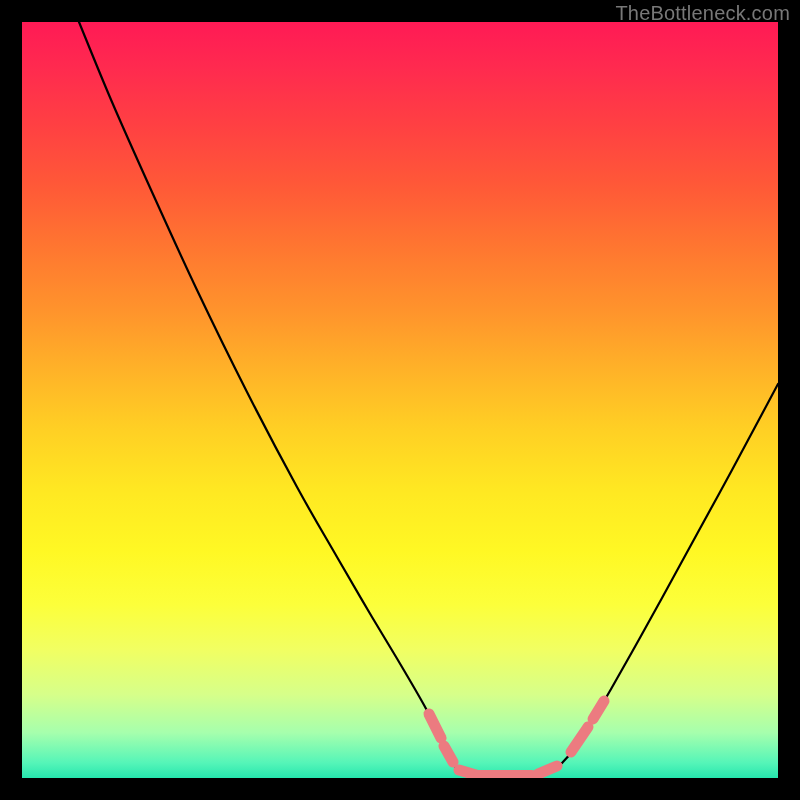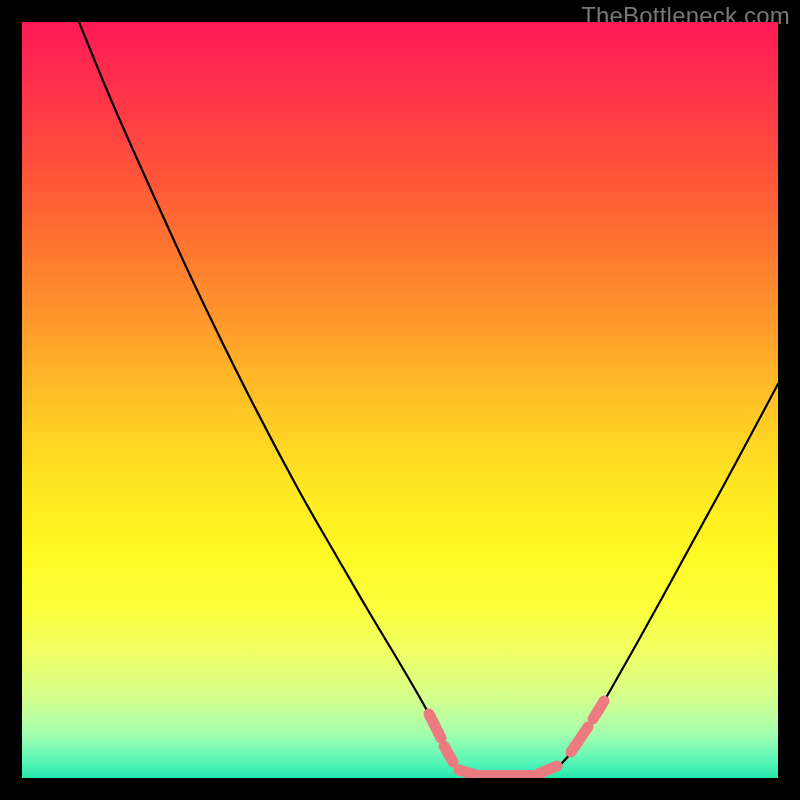--- a/index.html
+++ b/index.html
@@ -45,21 +45,21 @@
       #d6ff8a 89%,
       #a6ffad 94%,
       #55f5b8 98%,
       #26e6ae 100%);
   }
   .watermark {
     position: absolute;
     top: 2px;
     right: 10px;
     color: #787878;
-    font-size: 24px;
+    font-size: 20px;
     font-weight: 500;
     letter-spacing: 0.2px;
     user-select: none;
   }
   svg.curve {
     position: absolute;
     inset: 0;
   }
 </style>
 </head>

